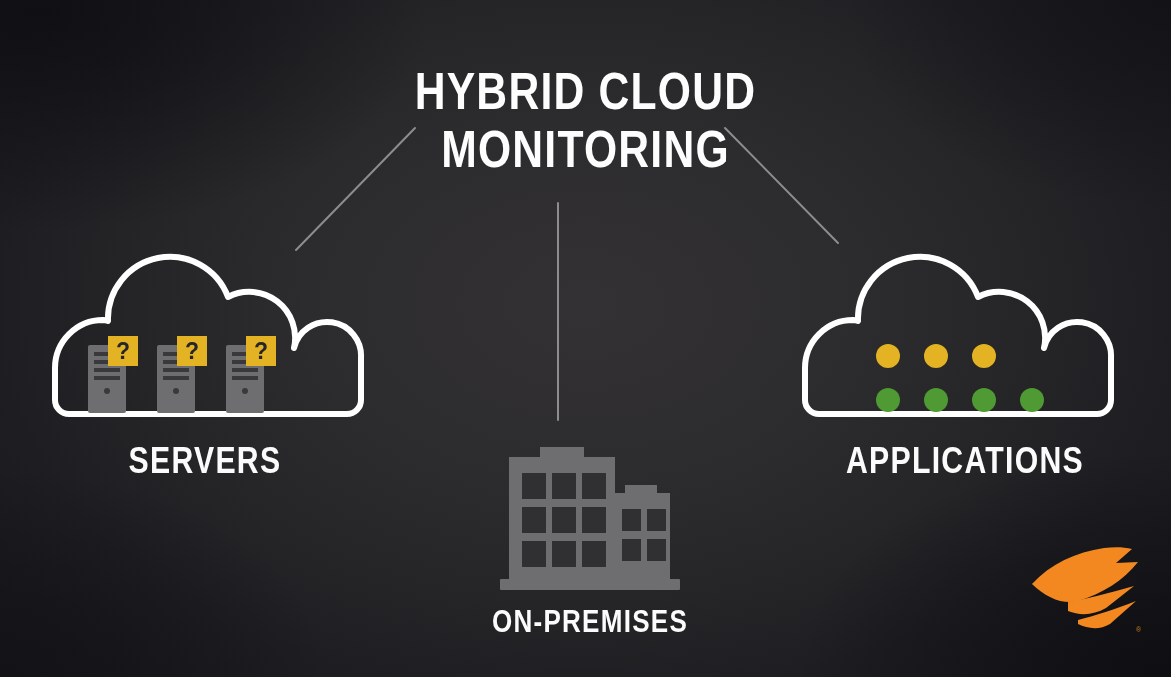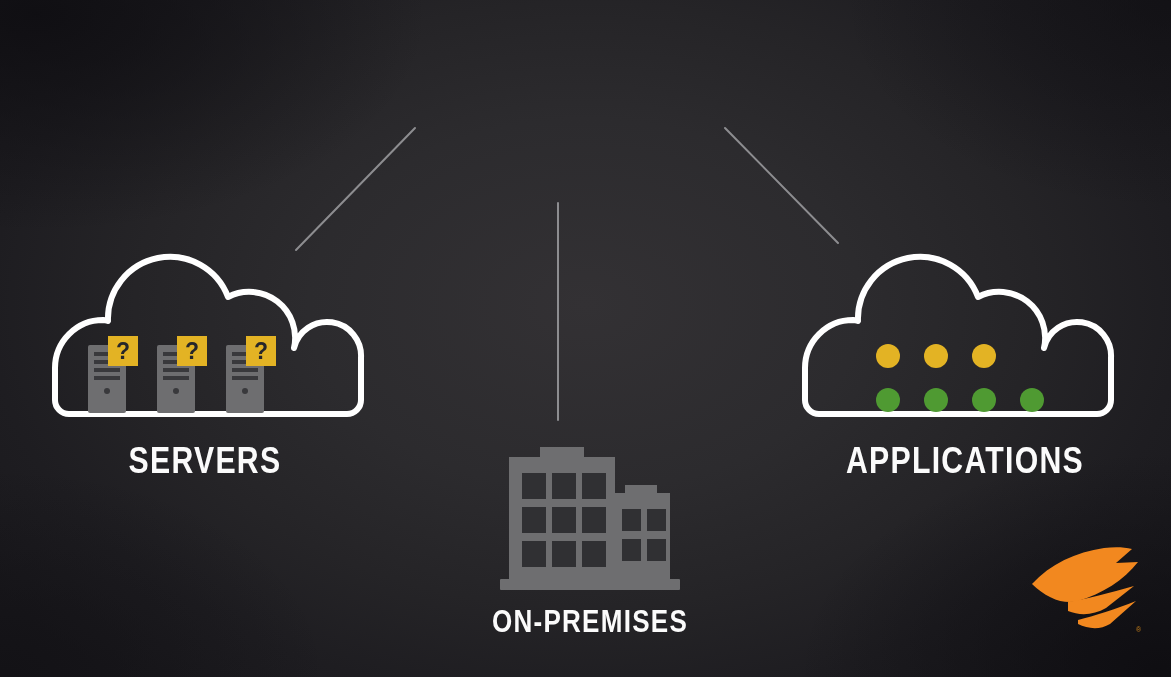--- a/index.html
+++ b/index.html
@@ -104,20 +104,24 @@
 <body>
 
 <div id="stage">
 
   <svg class="abs" id="connectors" width="1171" height="677">
     <line x1="415" y1="128" x2="296" y2="250" stroke="#8d8d90" stroke-width="2" stroke-linecap="round"></line>
     <line x1="725" y1="128" x2="838" y2="243" stroke="#8d8d90" stroke-width="2" stroke-linecap="round"></line>
     <line x1="558" y1="203" x2="558" y2="420" stroke="#8d8d90" stroke-width="2" stroke-linecap="round"></line>
   </svg>
 
+  <div class="abs" id="title-block">
+    <span class="title-line">HYBRID CLOUD</span>
+    <span class="title-line">MONITORING</span>
+  </div>
 
   <svg class="abs cloud-wrap" id="cloud-servers" width="360" height="190" viewBox="0 0 360 190">
 
     <path d="M 25 152
              L 25 120
              A 48 48 0 0 1 73 72
              A 16 16 0 0 1 78 73
              A 62 62 0 0 1 198 49
              A 46 46 0 0 1 264 100
              A 34 34 0 0 1 331 110

